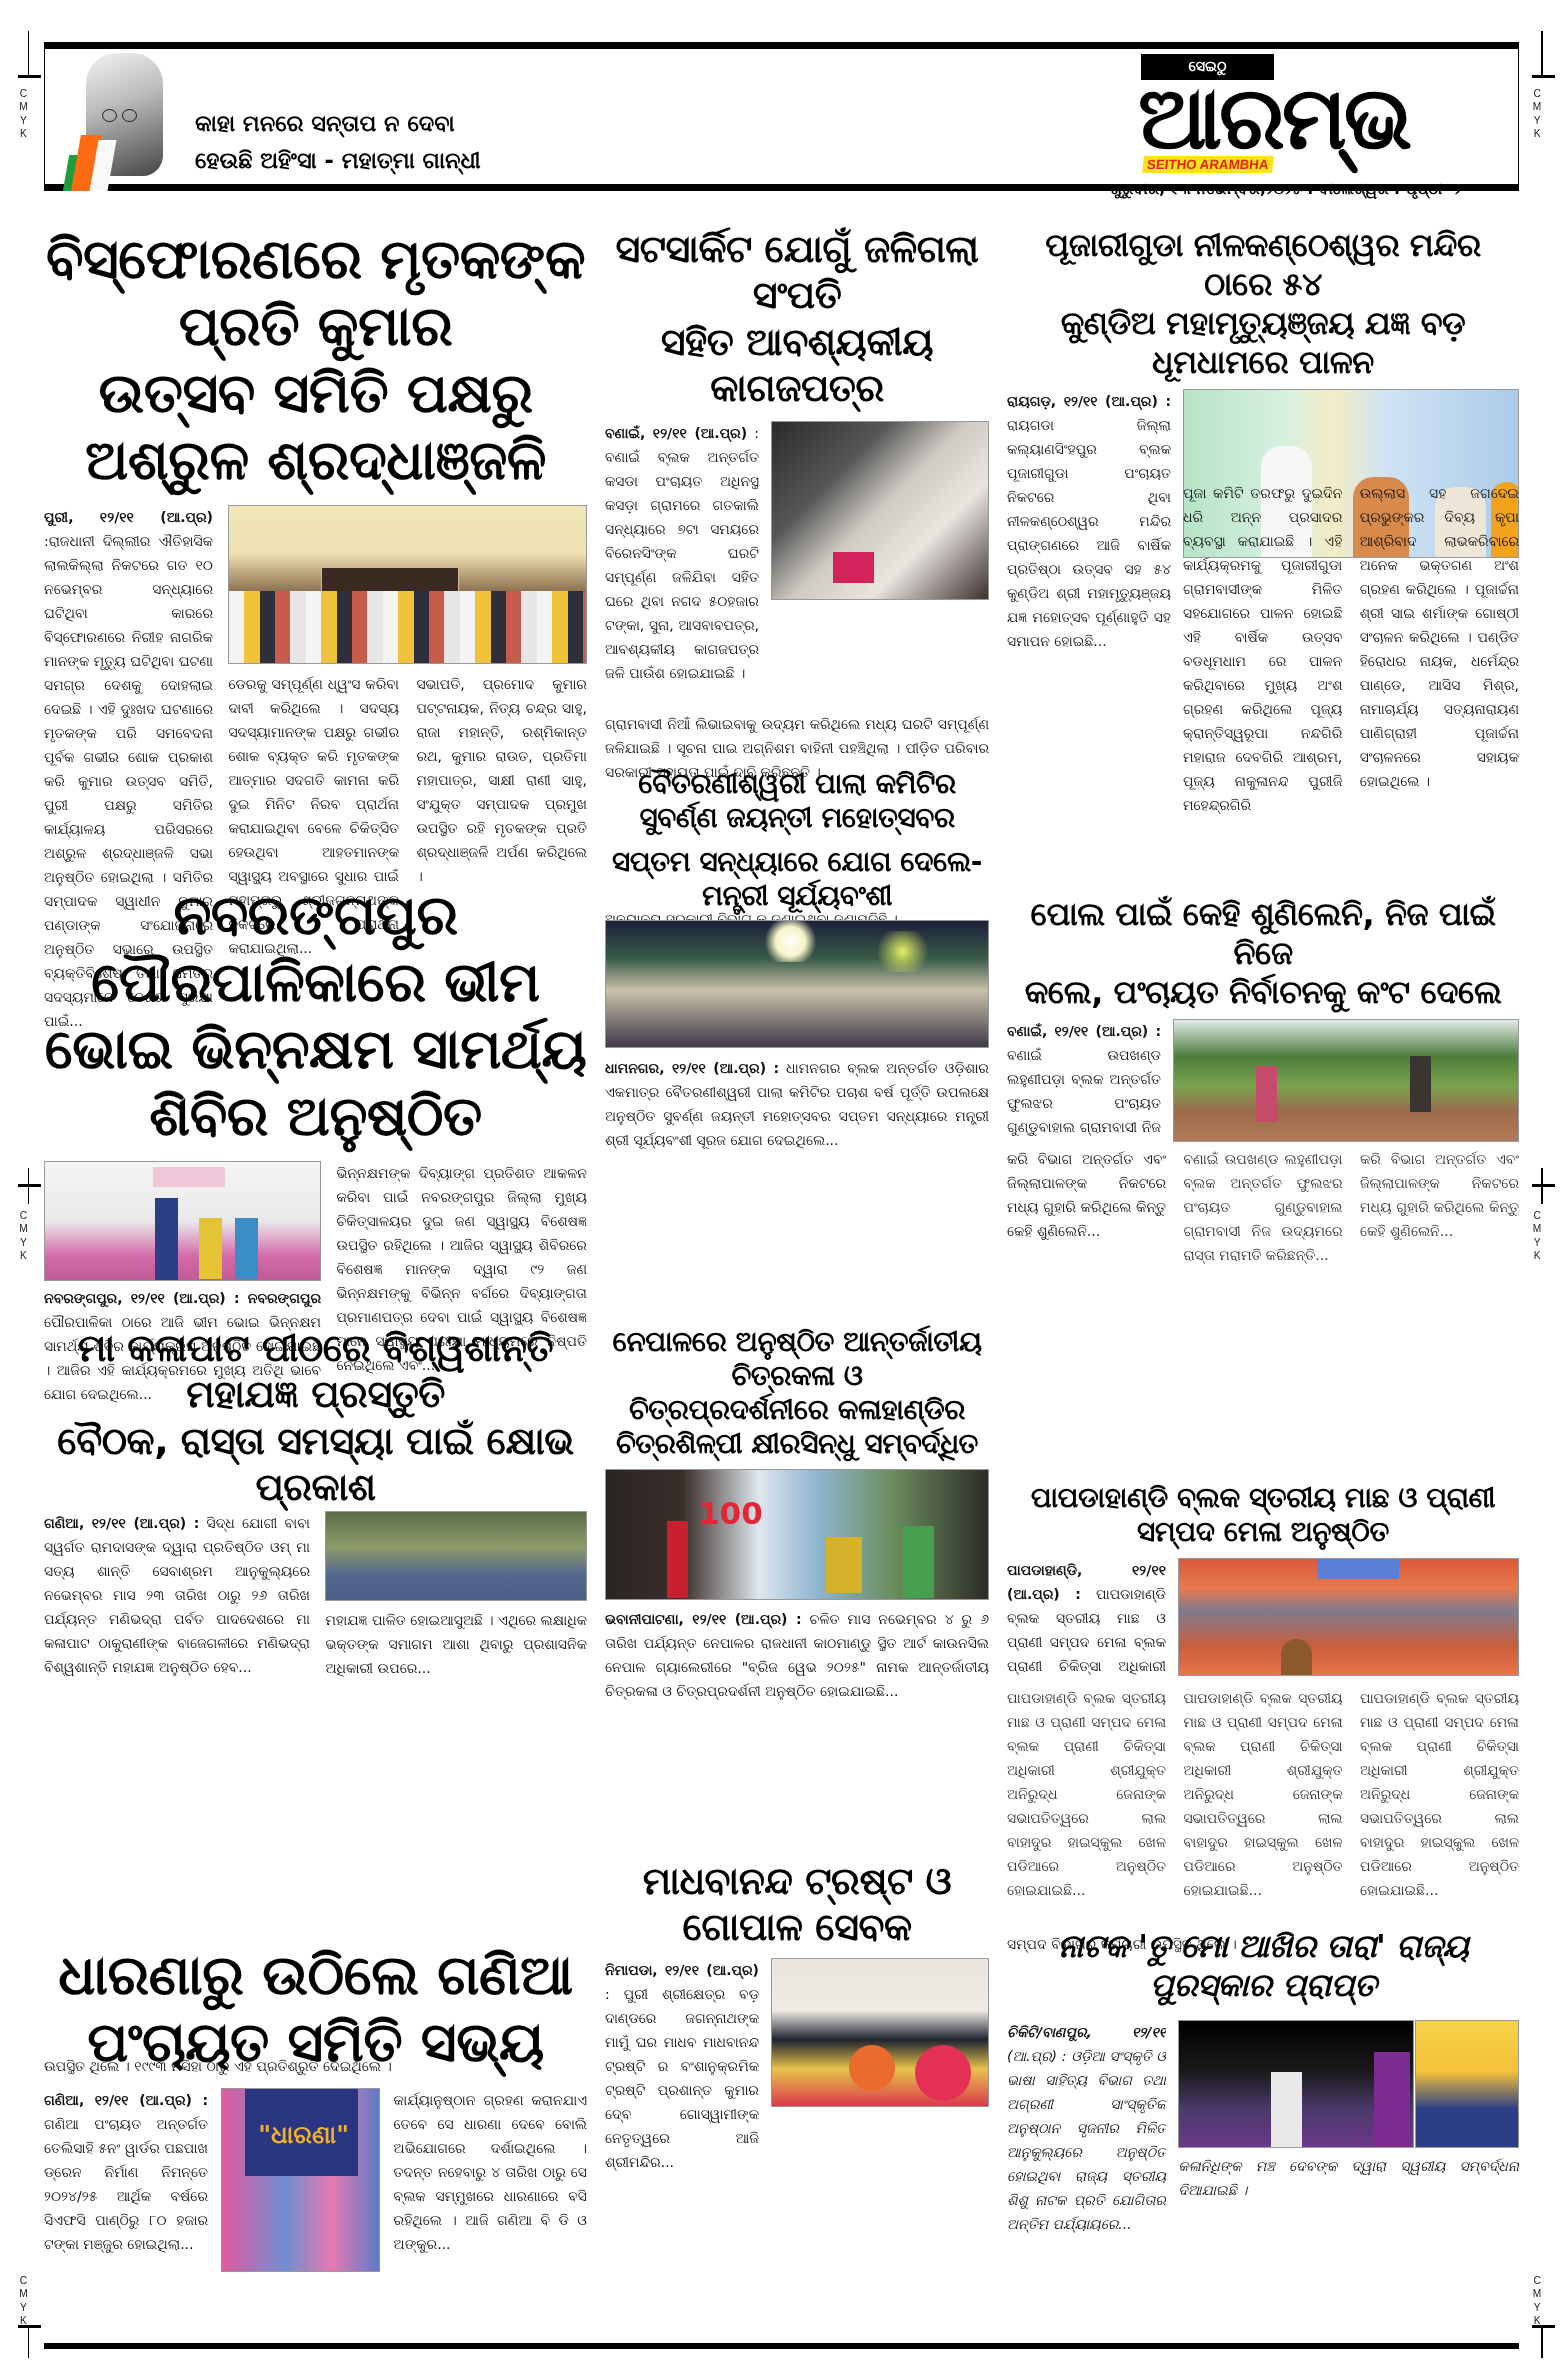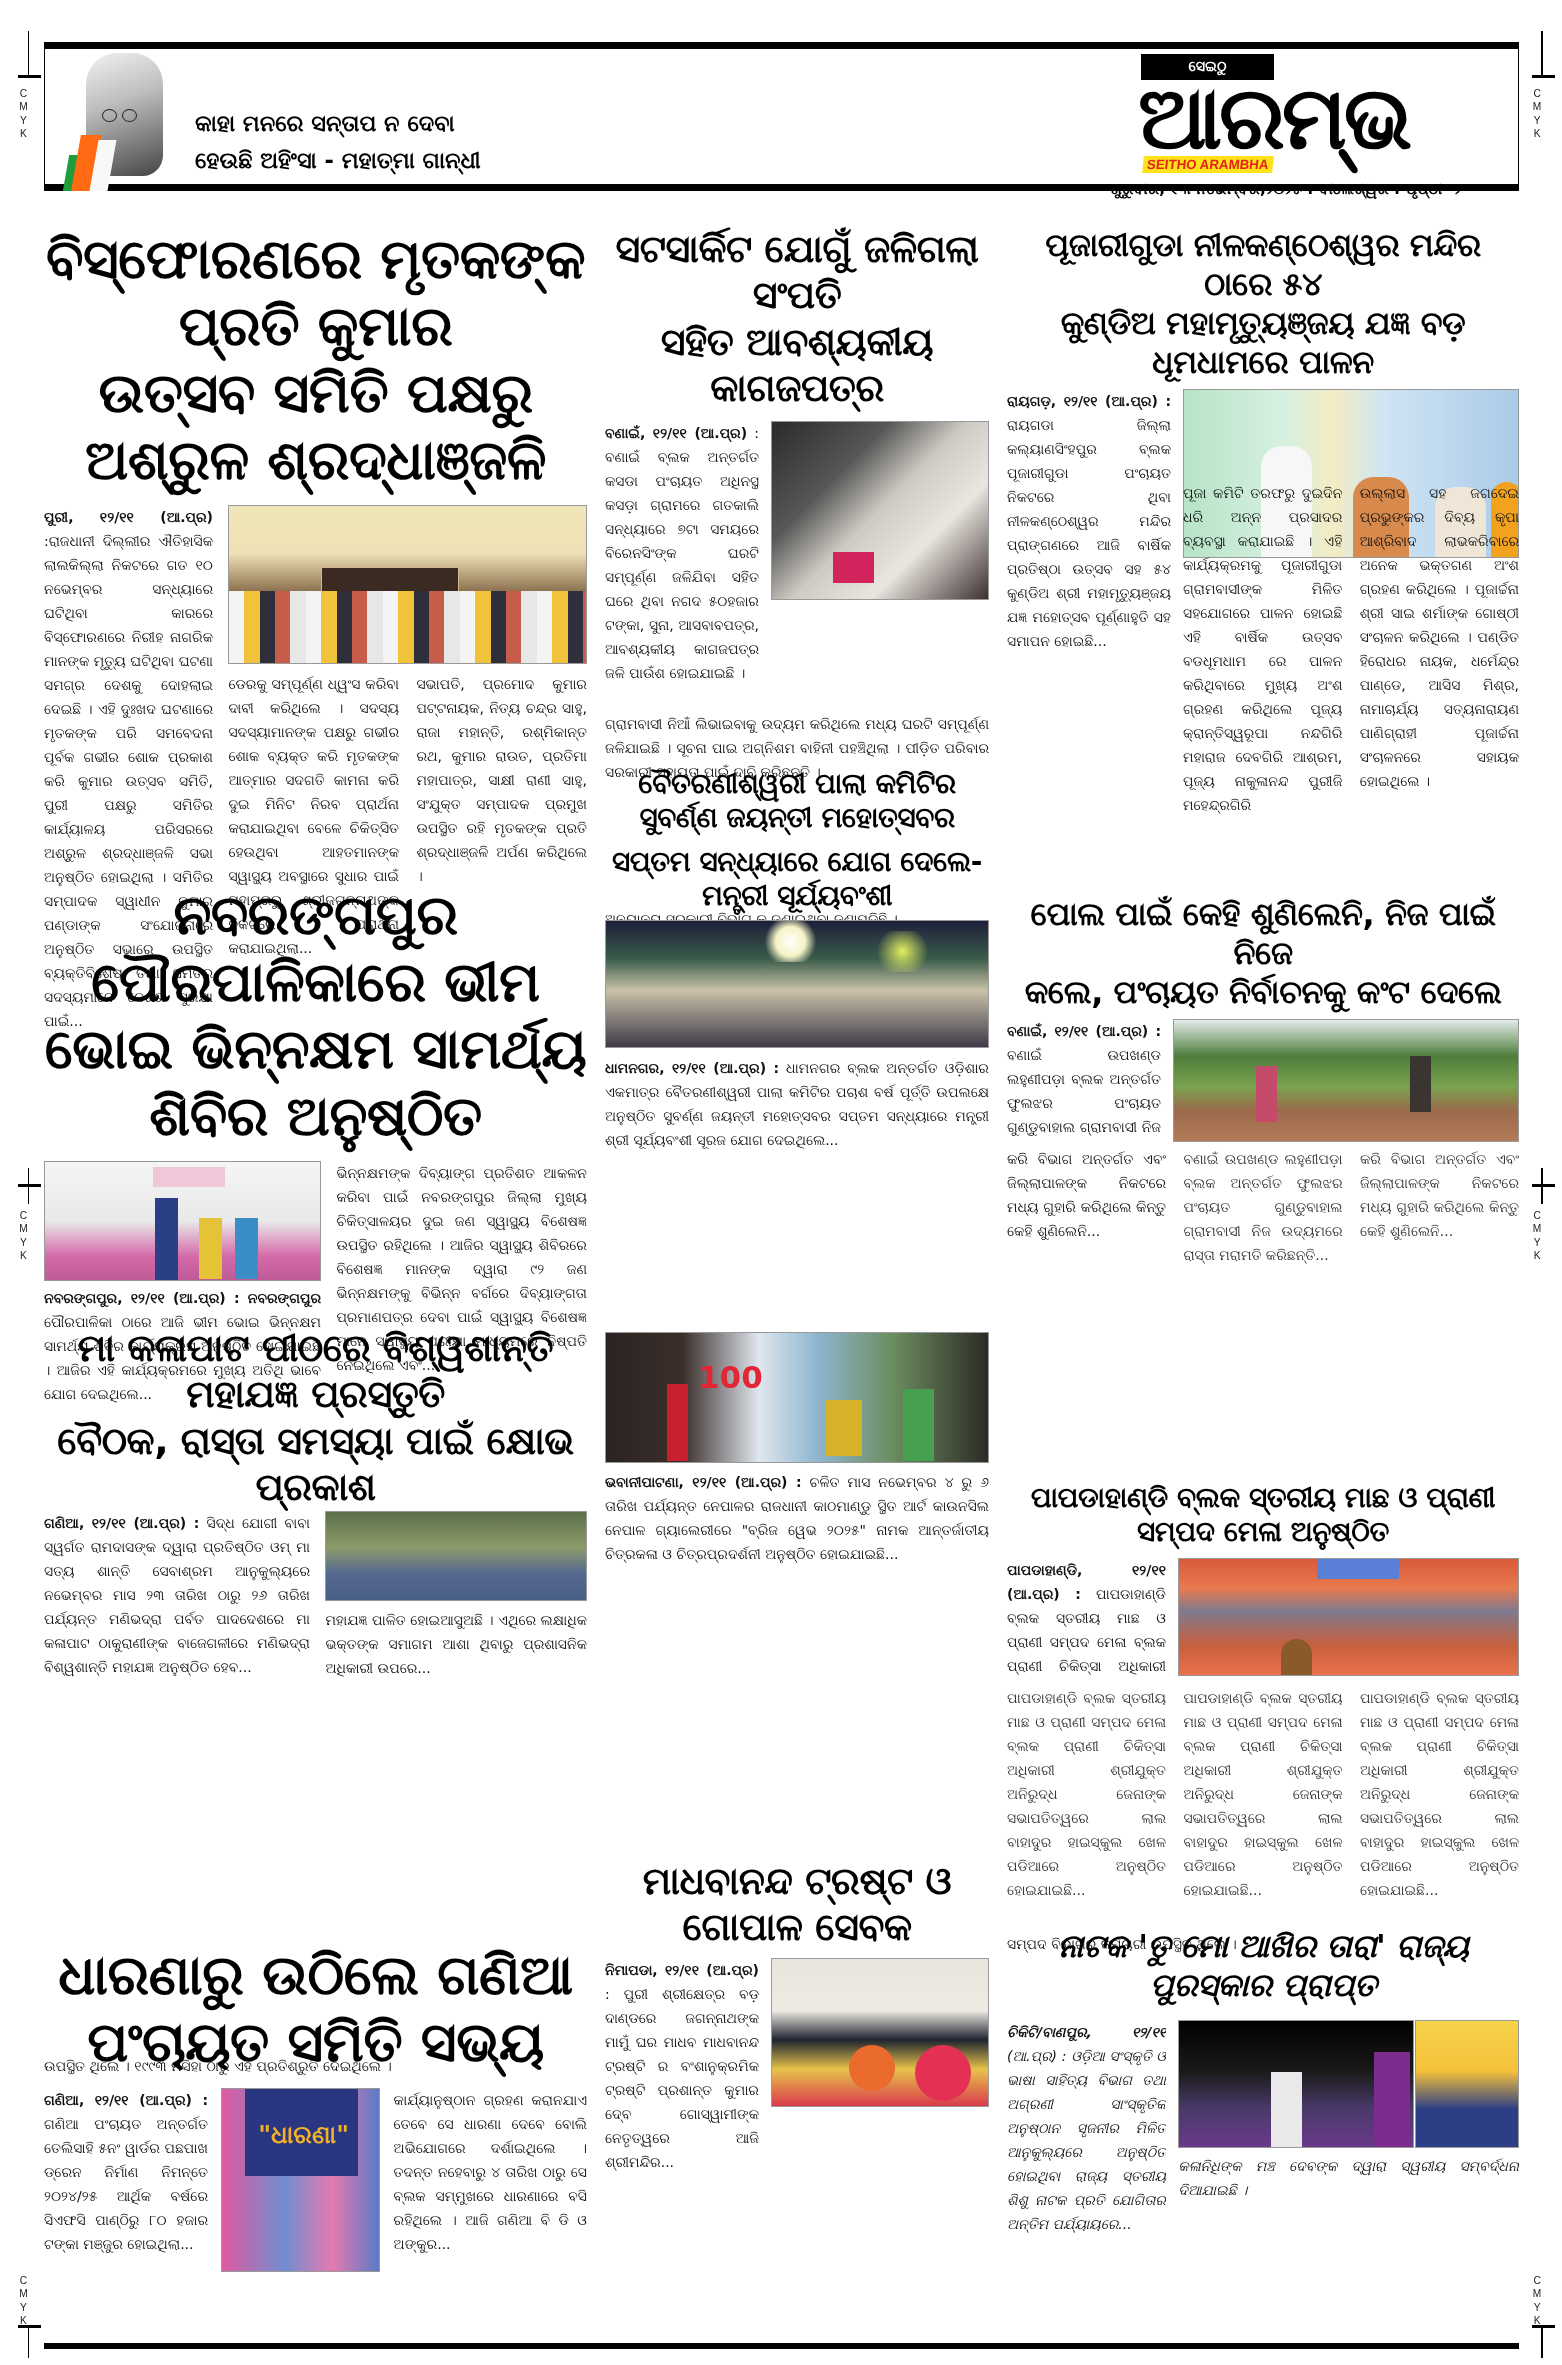--- a/index.html
+++ b/index.html
@@ -244,20 +244,24 @@
       </div>
       <div style="flex:1;">
         <div class="photo" style="height:90px; background:linear-gradient(180deg,#5b6e4a 0%,#8d9b6a 40%,#55698f 70%,#4a5f86 100%);"></div>
         <div class="col" style="margin-top:6.1px; height:446px;">ମହାଯଜ୍ଞ ପାଳିତ ହୋଇଆସୁଅଛି । ଏଥିରେ ଲକ୍ଷାଧିକ ଭକ୍ତଙ୍କ ସମାଗମ ଆଶା ଥିବାରୁ ପ୍ରଶାସନିକ ଅଧିକାରୀ ଉପରେ...</div>
       </div>
     </div>
     <div class="col" style="height:25.6px;">ଉପସ୍ଥିତ ଥିଲେ । ୧୯୯୩ ମସିହା ଠାରୁ ଏହି ପ୍ରତିଶ୍ରୁତି ଦେଇଥିଲେ ।</div>
   </article>
 
   <article class="story" style="left:561px; top:1283px; width:384px;">
+    <h2 class="headline h-s">
+      <div>ନେପାଳରେ ଅନୁଷ୍ଠିତ ଆନ୍ତର୍ଜାତୀୟ ଚିତ୍ରକଳା ଓ</div>
+      <div>ଚିତ୍ରପ୍ରଦର୍ଶନୀରେ କଳାହାଣ୍ଡିର ଚିତ୍ରଶିଳ୍ପୀ କ୍ଷୀରସିନ୍ଧୁ ସମ୍ବର୍ଦ୍ଧିତ</div>
+    </h2>
     <div class="photo" style="margin-top:7.2px; height:131px; background:linear-gradient(90deg,#2a2422 0%,#3b2e2a 20%,#dfe7ee 40%,#8fb6d1 55%,#6b8d5f 75%,#2d2a26 100%);">
       <div class="caption-badge" style="left:92px; top:25.6px; font-size:31px; color:#e32636;">100</div>
       <div style="position:absolute; left:61px; top:51px; width:20.5px; height:77px; background:#c8202e;"></div>
       <div style="position:absolute; left:220px; top:67px; width:36px; height:56px; background:#d6b12a;"></div>
       <div style="position:absolute; left:297px; top:56px; width:31px; height:72px; background:#46a04f;"></div>
     </div>
     <div class="col" style="margin-top:7.2px; height:405px;">
       <span class="dateline-text">ଭବାନୀପାଟଣା, ୧୨/୧୧ (ଆ.ପ୍ର) :</span>
       <span>ଚଳିତ ମାସ ନଭେମ୍ବର ୪ ରୁ ୬ ତାରିଖ ପର୍ଯ୍ୟନ୍ତ ନେପାଳର ରାଜଧାନୀ କାଠମାଣ୍ଡୁ ସ୍ଥିତ ଆର୍ଟ କାଉନସିଲ ନେପାଳ ଗ୍ୟାଲେରୀରେ "ବ୍ରିଜ ୱେଭ ୨୦୨୫" ନାମକ ଆନ୍ତର୍ଜାତୀୟ ଚିତ୍ରକଳା ଓ ଚିତ୍ରପ୍ରଦର୍ଶନୀ ଅନୁଷ୍ଠିତ ହୋଇଯାଇଛି...</span>
     </div>

